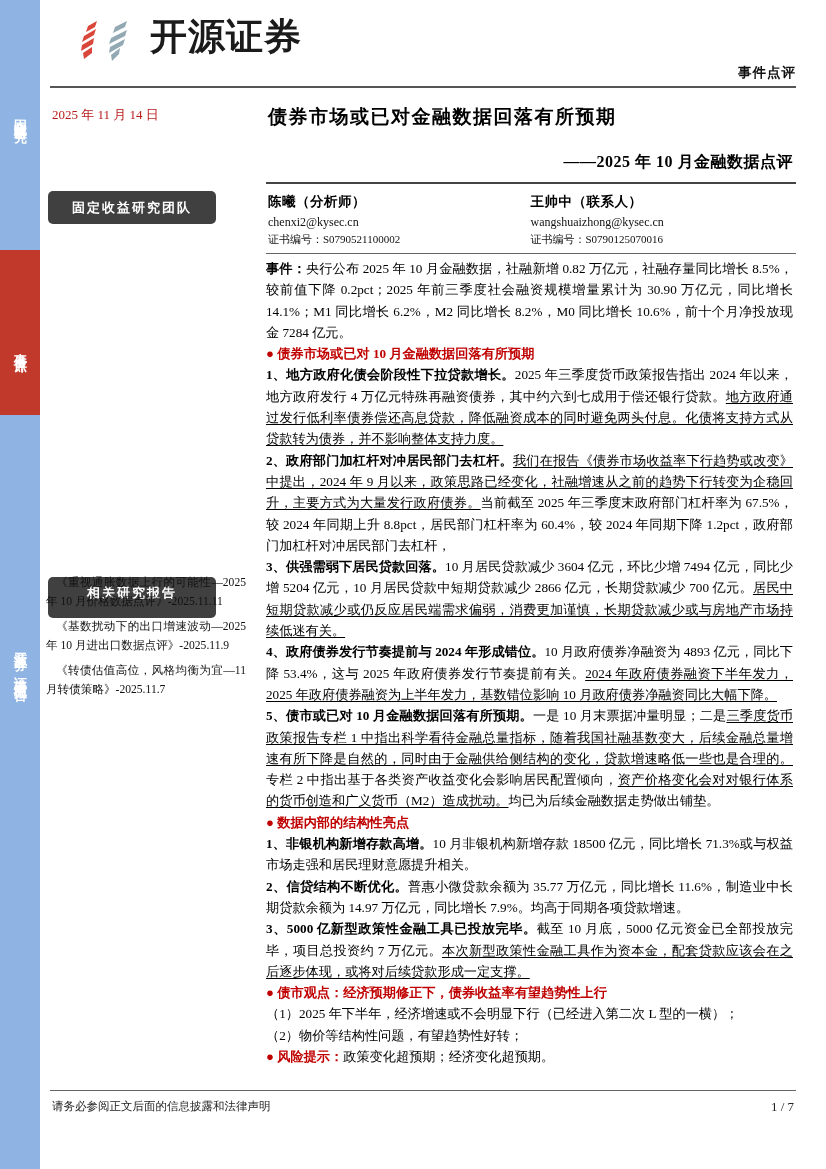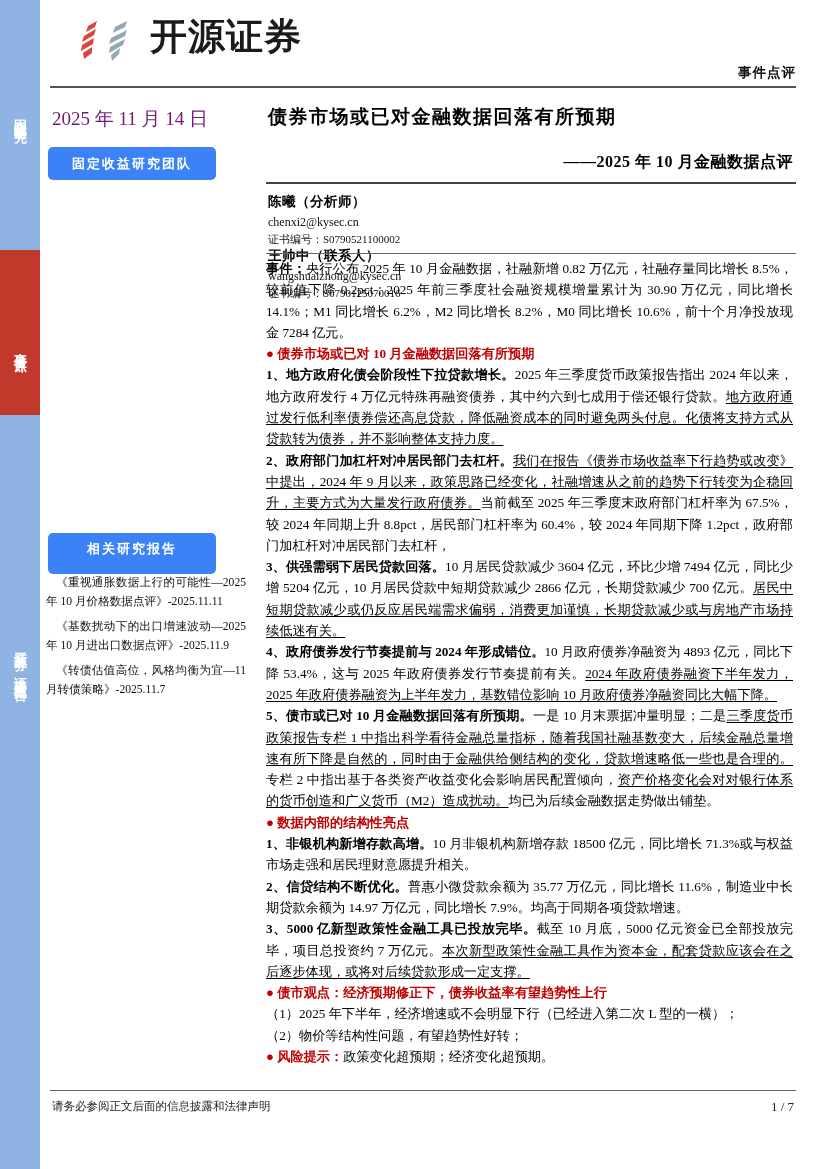--- a/index.html
+++ b/index.html
@@ -60,31 +60,32 @@
     font-family: "Liberation Serif","DejaVu Serif",serif;
     letter-spacing: 1px;
   }
   .hdr-rule {
     position: absolute; left: 50px; right: 30px; top: 86px;
     height: 2px; background: #555;
   }
 
   .doc-date {
     position: absolute; left: 52px; top: 106px;
-    font-size: 19px; color: #701a75;
+    font-size: 13px; color: #b91c1c;
   }
   .badge {
-    background: #3b82f6;
+    background: #404040;
     color: #fff;
     font-weight: bold;
     text-align: center;
     border-radius: 5px;
     font-size: 13px;
     letter-spacing: 2px;
     font-family: "Liberation Serif","DejaVu Serif",serif;
+    margin-top: 44px;
   }
   .badge-team {
     position: absolute; left: 48px; top: 147px;
     width: 168px; height: 33px; line-height: 33px;
   }
 
   .title-main {
     position: absolute; left: 268px; top: 104px;
     width: 525px;
     font-size: 19px; font-weight: bold; color: #000;
@@ -100,21 +101,20 @@
   .title-rule {
     position: absolute; left: 266px; right: 30px; top: 182px;
     height: 1.5px; background: #444;
   }
 
   
   .authors {
     position: absolute; left: 268px; top: 193px;
     width: 525px;
     display: flex;
-    flex-direction: column;
   }
   .author { width: 50%; }
   .author-name {
     font-size: 13.5px; font-weight: bold; color: #000;
     letter-spacing: 0.5px; margin-bottom: 4px;
   }
   .author-mail {
     font-size: 12px; color: #111; margin-bottom: 2px;
     font-family: "Liberation Serif","DejaVu Serif",serif;
   }

